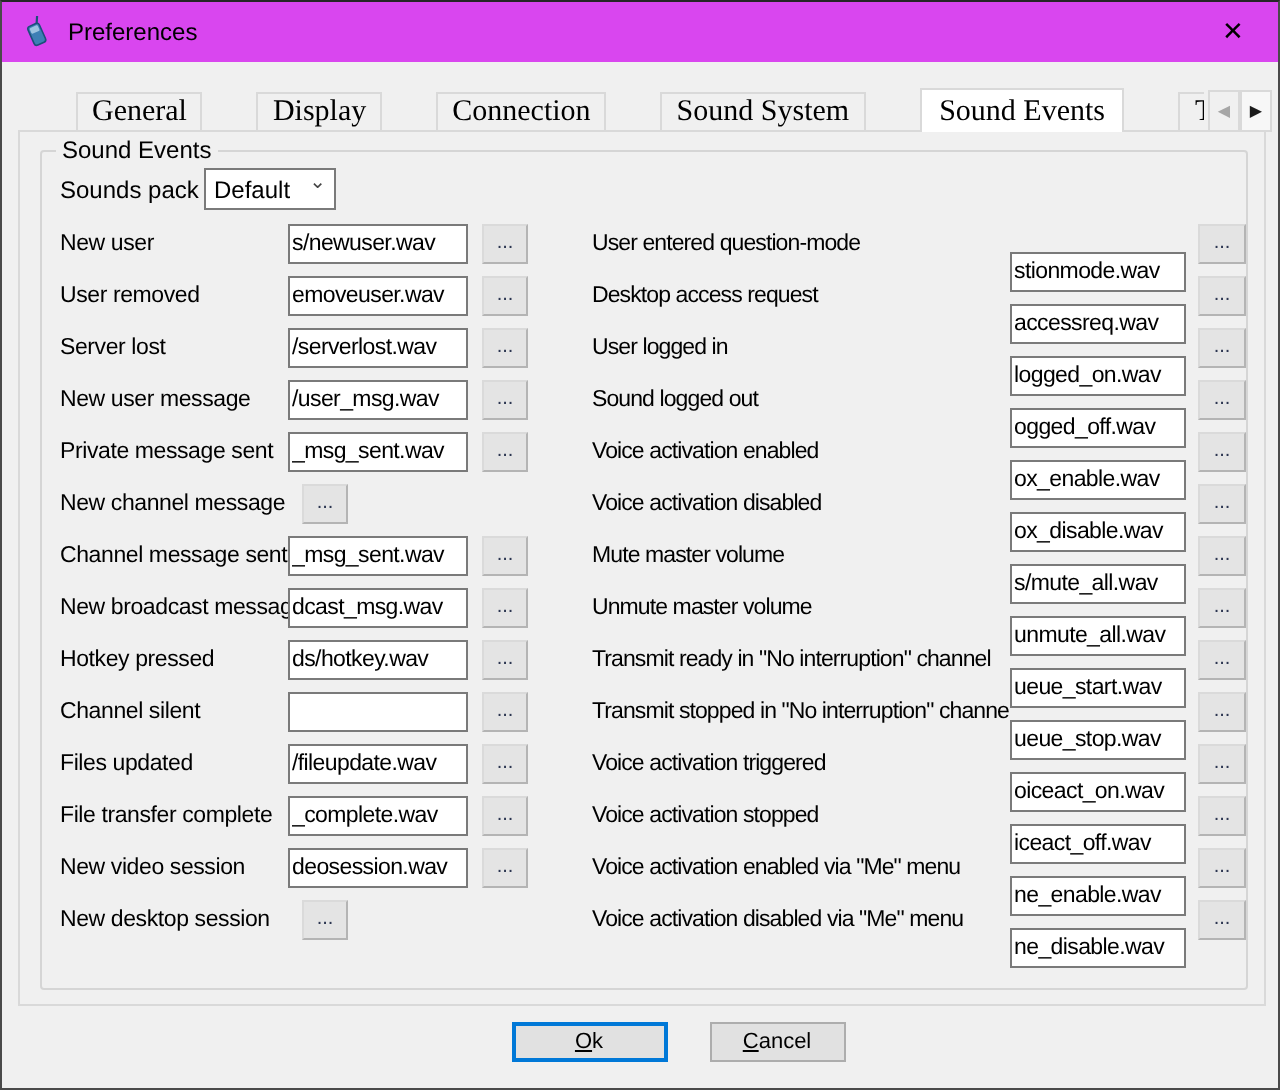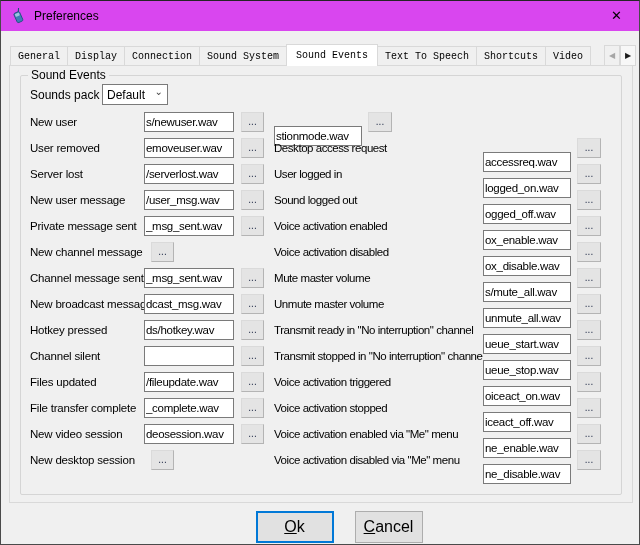--- a/index.html
+++ b/index.html
@@ -37,28 +37,28 @@
   .tabstrip {
     position:absolute; top:42px; left:9px; right:0; height:23px;
   }
   .tabs {
     display:flex; align-items:flex-end;
     width:592px; height:23px; overflow:hidden;
   }
   .tab {
     flex:0 0 auto;
     height:20px; padding:0 7px;
-    font-family:Liberation Mono, monospace;
-    font-size:10px; line-height:19px;
+    font-family:Liberation Serif, serif;
+    font-size:15px; line-height:19px;
     background:#f0f0f0;
     border:1px solid #d9d9d9;
     border-bottom:none;
     margin-right:-1px;
     position:relative; z-index:1;
-    cursor:default; white-space:nowrap;
+    cursor:default; white-space:nowrap;margin-left:28px;
   }
   .tab.active {
     height:23px; line-height:22px;
     background:#ffffff;
     z-index:3;
     padding:0 9px;
     margin-bottom:-1px;
   }
   .tab-scrollers {
     position:absolute; right:3px; bottom:0; display:flex; z-index:4;
@@ -94,21 +94,21 @@
   .combo {
     width:66px; height:21px;
     background:#fff; border:1px solid #7a7a7a;
     display:flex; align-items:center;
     padding-left:4px; position:relative; cursor:default;
   }
   .combo .chev {
     position:absolute; right:4px; top:1px;
     font-size:10px; color:#444;
   }
-  .columns { display:flex; margin-top:7px; }
+  .columns { display:flex; margin-top:7px;gap:22px; }
   .col-left  { width:234px; flex:0 0 auto; }
   .col-right { margin-left:10px; flex:0 0 auto; }
   .event-row {
     display:flex; align-items:center; height:20px; margin-bottom:6px;
   }
   .event-label {
     font-size:11.5px; white-space:nowrap; overflow:hidden;
   }
   .col-left  .event-label { width:114px; letter-spacing:-0.2px; }
   .col-right .event-label { width:209px; letter-spacing:-0.45px; }
@@ -129,24 +129,24 @@
     text-align:center; padding:0; cursor:default;
   }
   .col-right .browse-btn { margin-left:6px; width:24px; }
   
   .buttonrow {
     position:absolute; left:0; right:0; top:510px;
     display:flex; justify-content:center; gap:21px;
     transform:translateX(19px);
   }
   .dlg-btn {
-    height:32px; background:#e1e1e1;
+    height:20px; background:#e1e1e1;
     border:1px solid #adadad;
     font-family:"Liberation Sans", sans-serif;
-    font-size:16px; cursor:default;
+    font-size:11px; cursor:default;
   }
   .dlg-btn.default {
     border:2px solid #0078d7; width:78px;
   }
   .dlg-btn.plain { width:68px; }
 </style>
 </head>
 <body>
 
 <div class="window">
@@ -271,20 +271,21 @@
     <button class="browse-btn">...</button>
   </div>
 
   <div class="event-row">
     <span class="event-label">New desktop session</span>
     <button class="browse-btn">...</button>
   </div>
 </div>
         <div class="col-right" id="col-right">
   <div class="event-row">
+    <span class="event-label">User entered question-mode</span>
     <input class="event-input" type="text" aria-label="User entered question-mode" value="stionmode.wav" style="">
     <button class="browse-btn">...</button>
   </div>
 
   <div class="event-row">
     <span class="event-label">Desktop access request</span>
     <input class="event-input" type="text" aria-label="Desktop access request" value="accessreq.wav" style="">
     <button class="browse-btn">...</button>
   </div>
 

